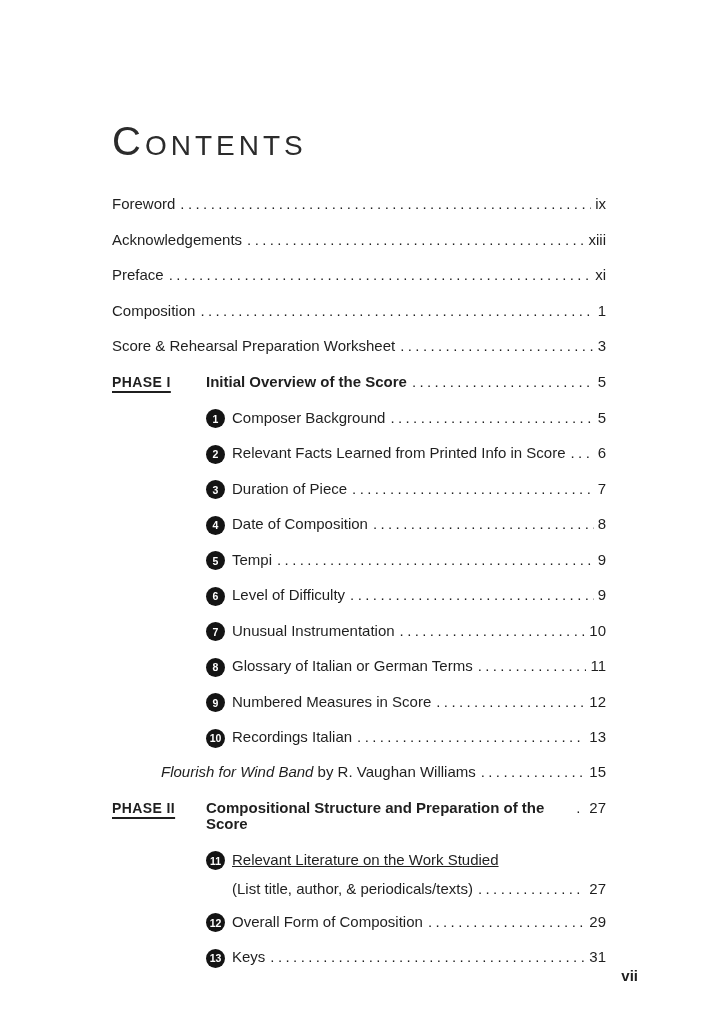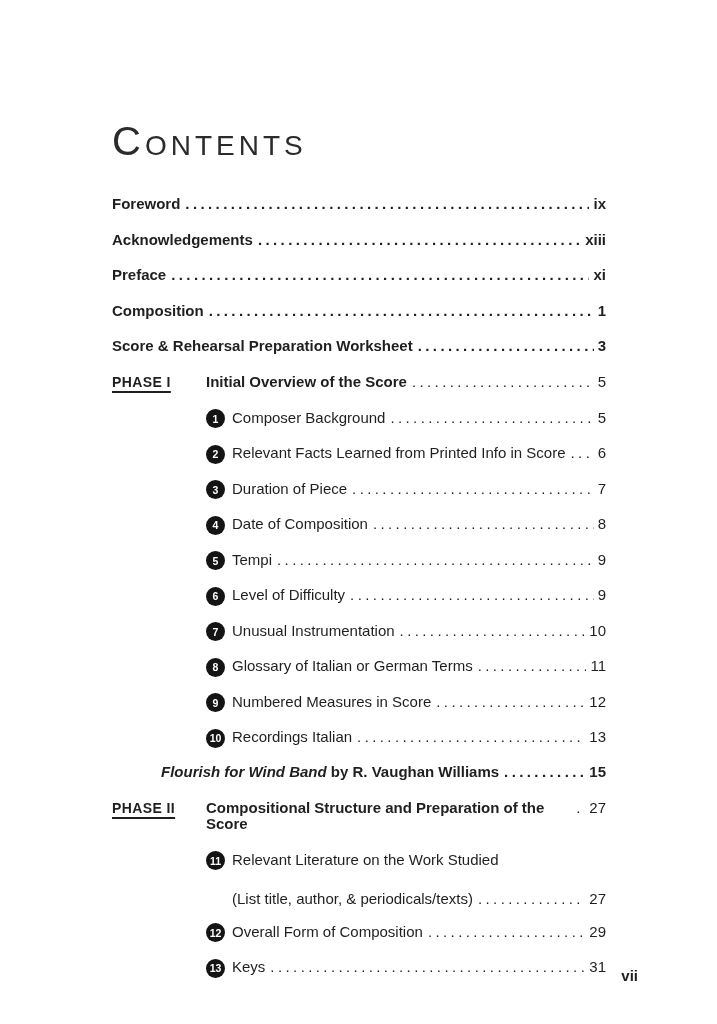--- a/index.html
+++ b/index.html
@@ -38,21 +38,20 @@
   }
   .toc {
     margin-top: 34px;
   }
   .row {
     display: flex;
     align-items: center;
     font-size: 15px;
     line-height: 16px;
     margin-bottom: 19.5px;
-    font-weight: bold;
   }
   .row .label { white-space: nowrap; }
   .dots {
     flex: 1;
     overflow: hidden;
     white-space: nowrap;
     margin: 0 2px;
     min-width: 12px;
   }
   .dots::after {
@@ -111,22 +110,23 @@
     font-size: 10.5px;
     font-weight: bold;
     margin-right: 7px;
     letter-spacing: 0;
   }
   .item-body {
     flex: 1;
     min-width: 0;
   }
   .item-line1 {
-    margin-bottom: 23px;
-    white-space: nowrap;
+    margin-bottom: 13px;
+    white-space: nowrap;
+    text-decoration: underline;
   }
   .item-line2 {
     display: flex;
     align-items: baseline;
   }
   .folio {
     position: absolute;
     right: 79px;
     bottom: 40px;
     font-size: 15px;

